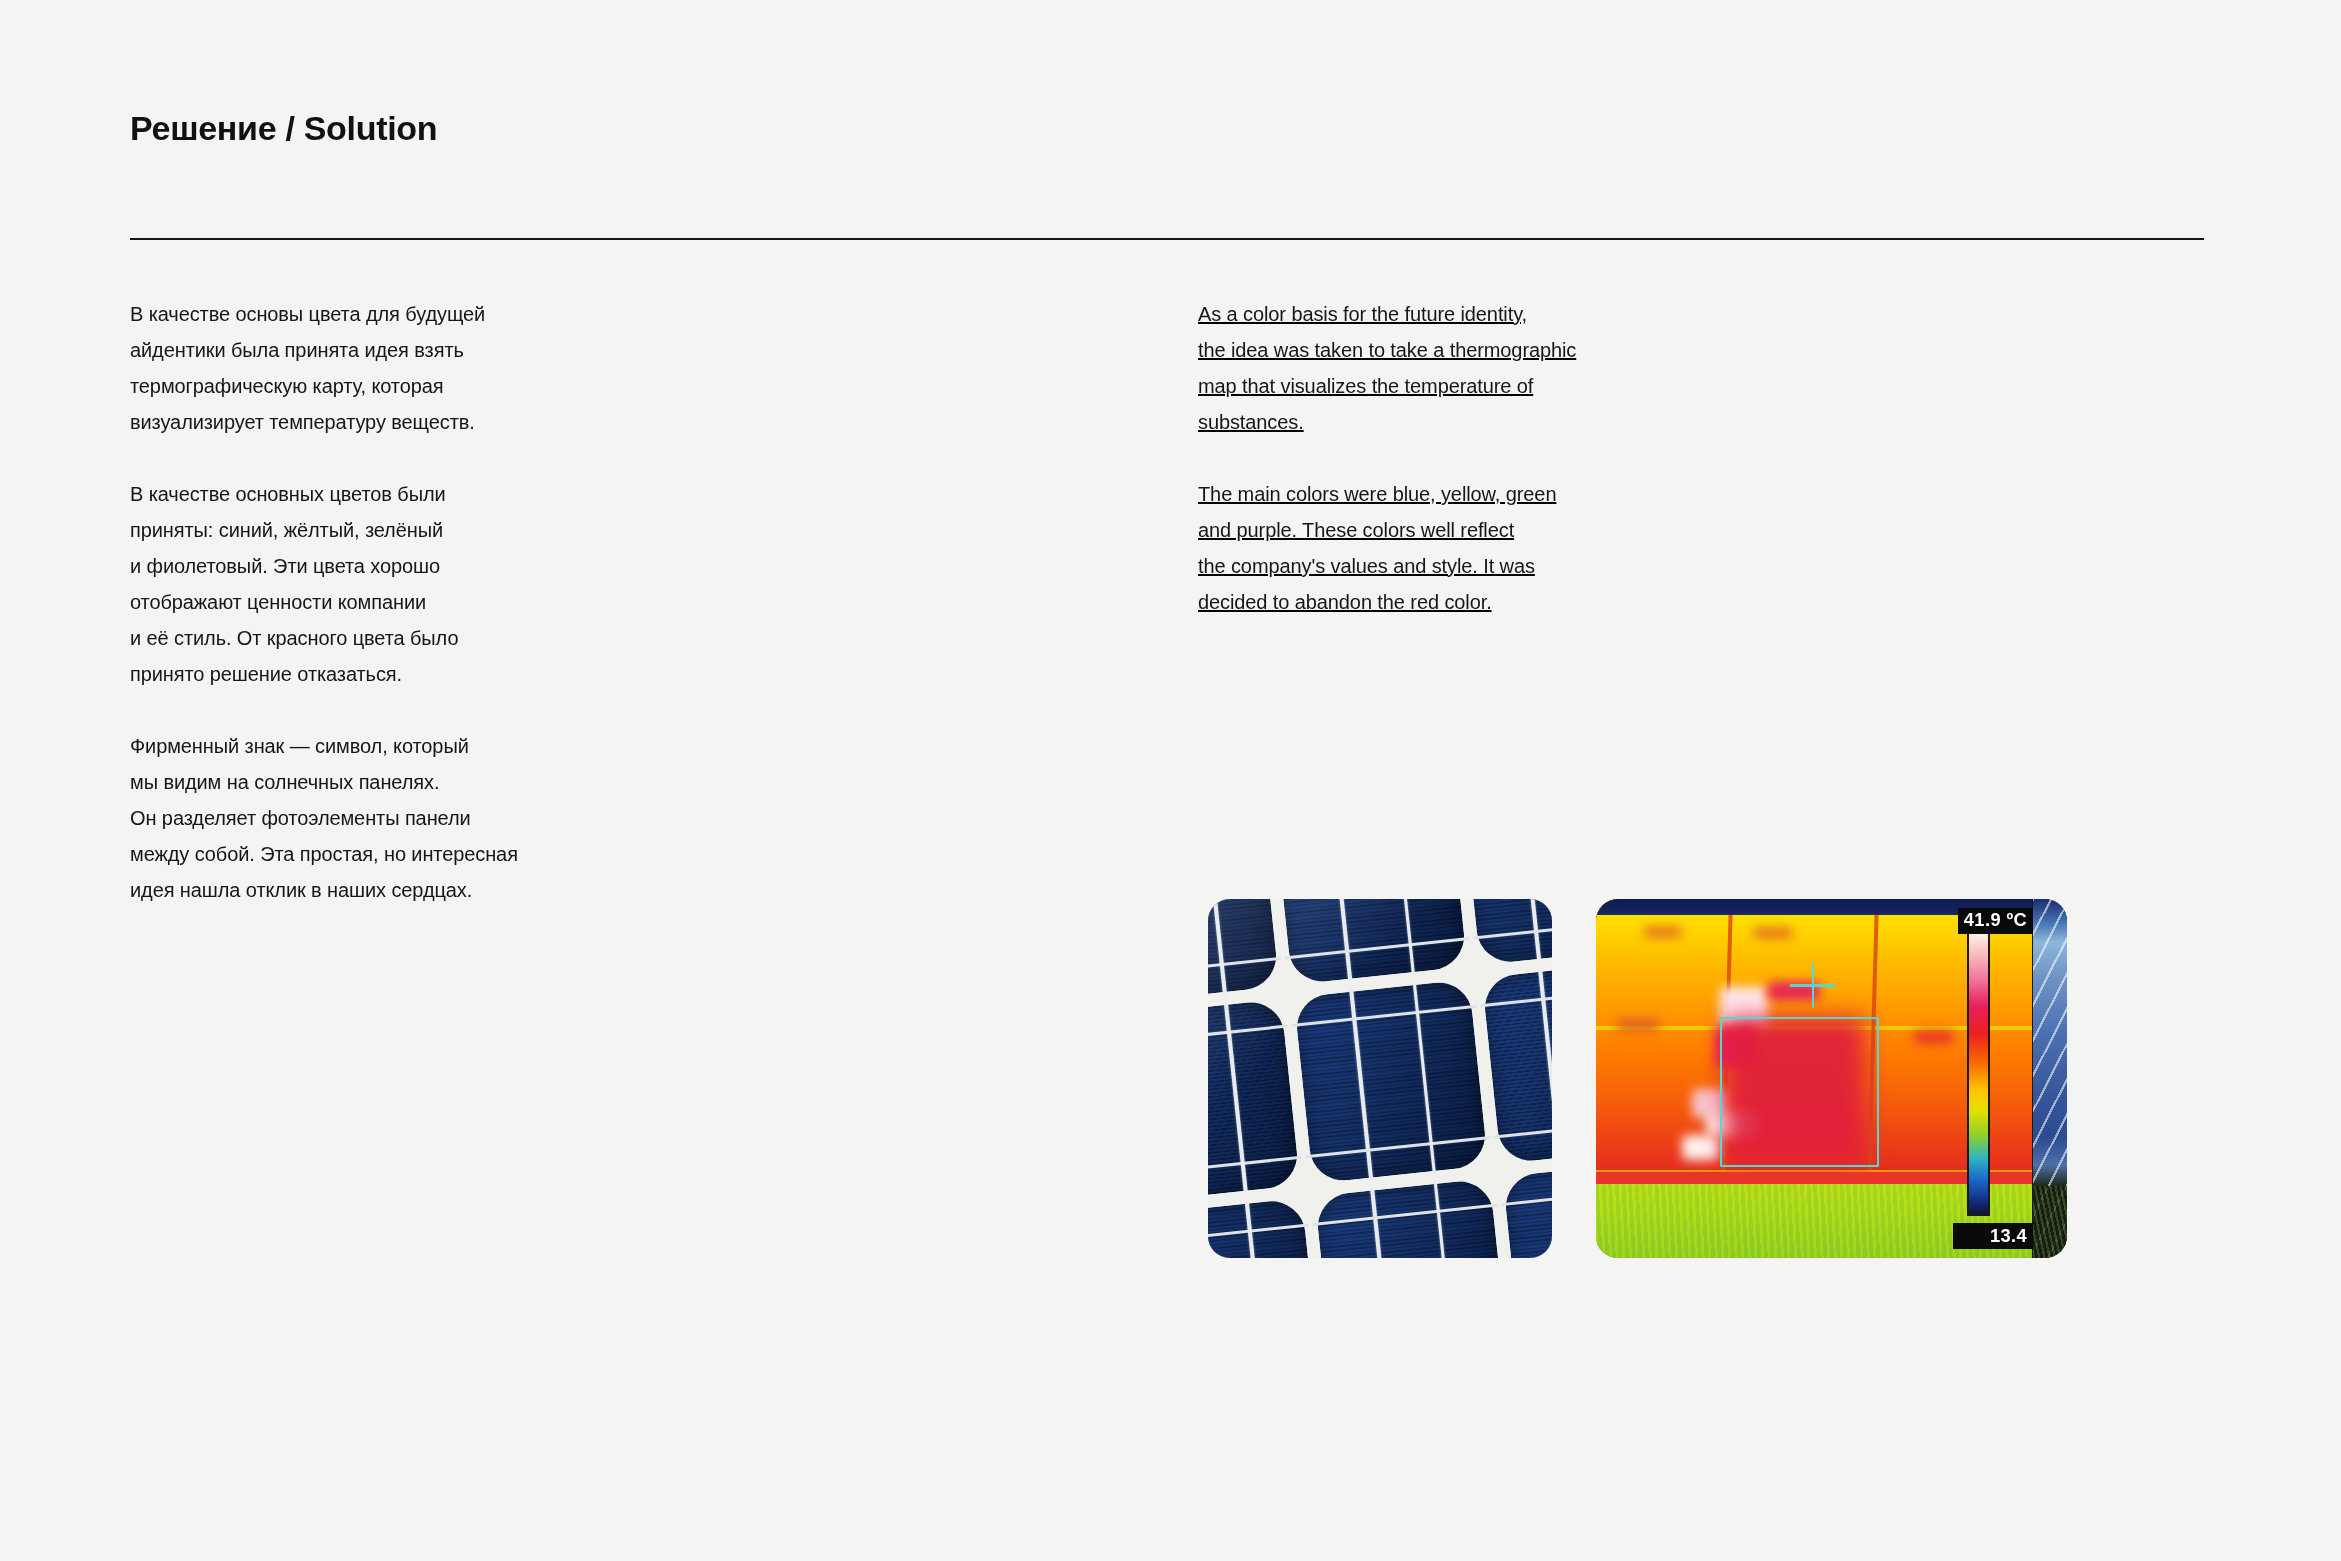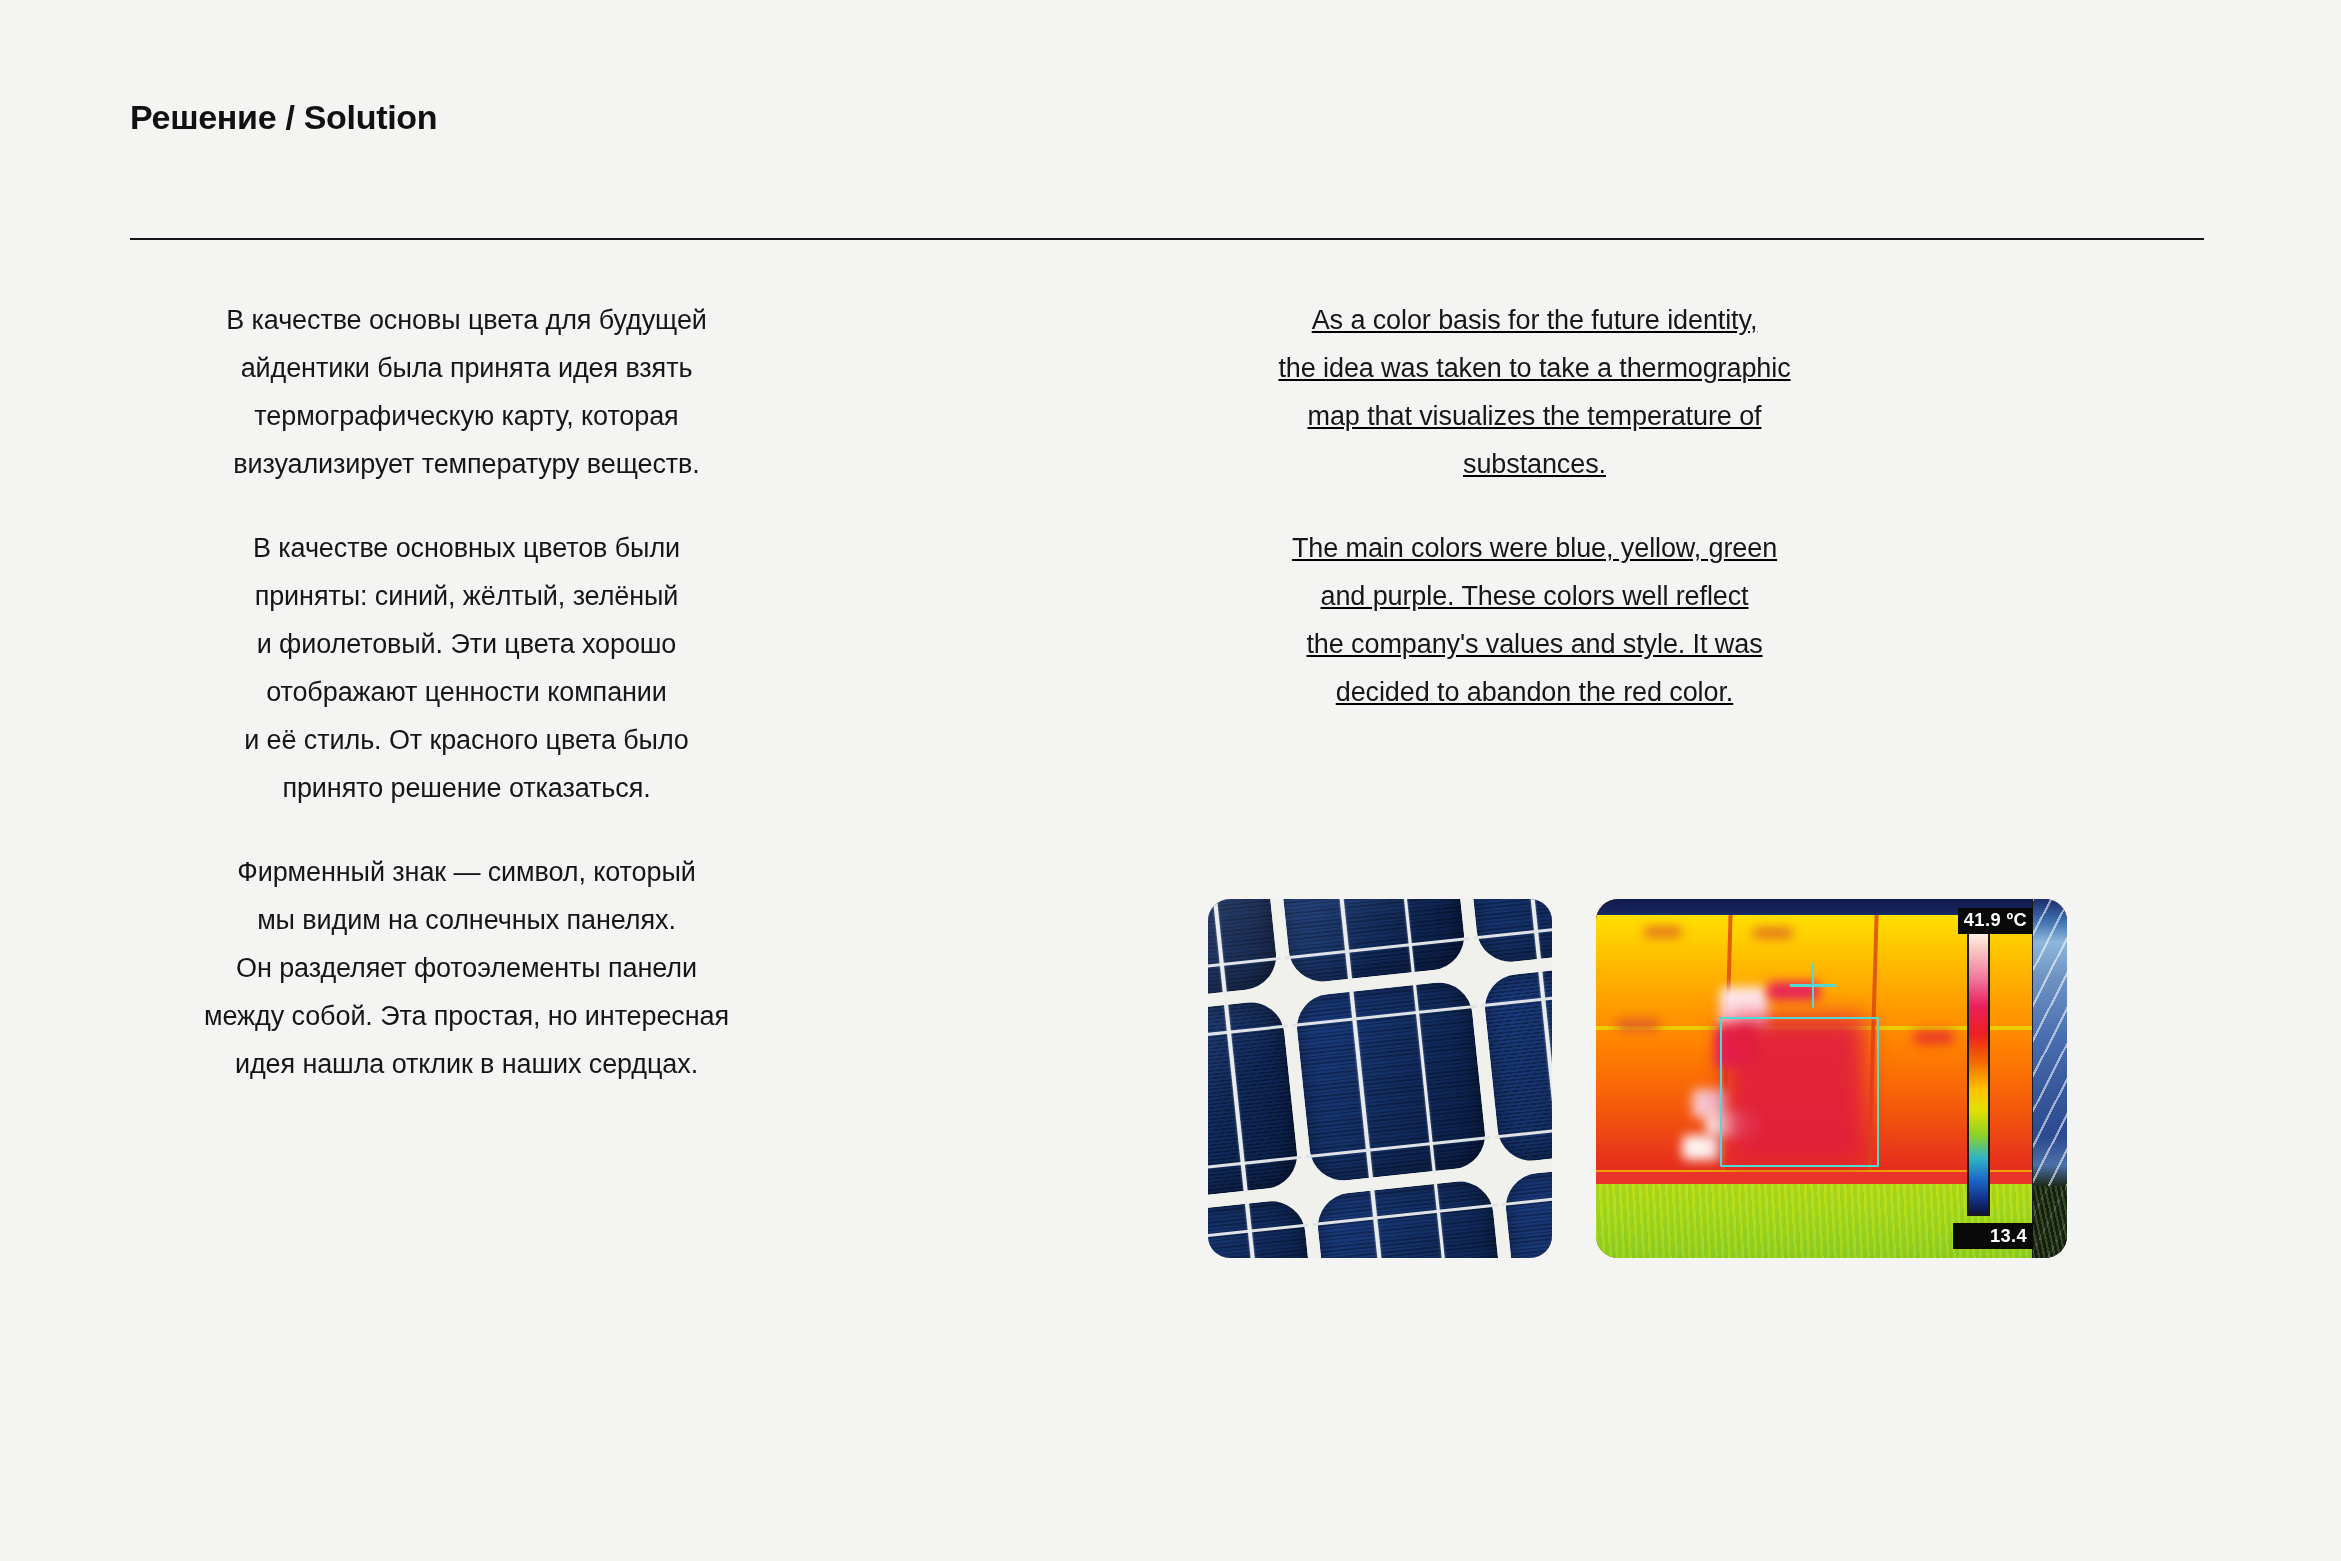--- a/index.html
+++ b/index.html
@@ -13,21 +13,21 @@
     font-family: "Liberation Sans", sans-serif;
     -webkit-font-smoothing: antialiased;
     overflow: hidden;
     position: relative;
   }
 
   
   .slide-title {
     position: absolute;
     left: 130px;
-    top: 99px;
+    top: 110px;
     font-size: 34px;
     font-weight: bold;
     letter-spacing: -0.3px;
     color: #111111;
     line-height: 1.1;
     white-space: nowrap;
   }
 
   
   .divider {
@@ -41,27 +41,26 @@
 
   
   .col {
     position: absolute;
     top: 296px;
   }
   .col-ru { left: 130px; width: 673px; }
   .col-en { left: 1198px; width: 673px; text-decoration: underline; }
 
   .para {
-    font-size: 27px;
-    line-height: 48px;
+    font-size: 20px;
+    line-height: 36px;
     color: #15161a;
     margin: 0 0 36px 0;
     white-space: pre-line;
     letter-spacing: -0.1px;
-    text-align: center;
   }
   .para:last-child { margin-bottom: 0; }
 
   
   .cards {
     position: absolute;
     left: 1208px;
     top: 899px;
   }
   .card {

